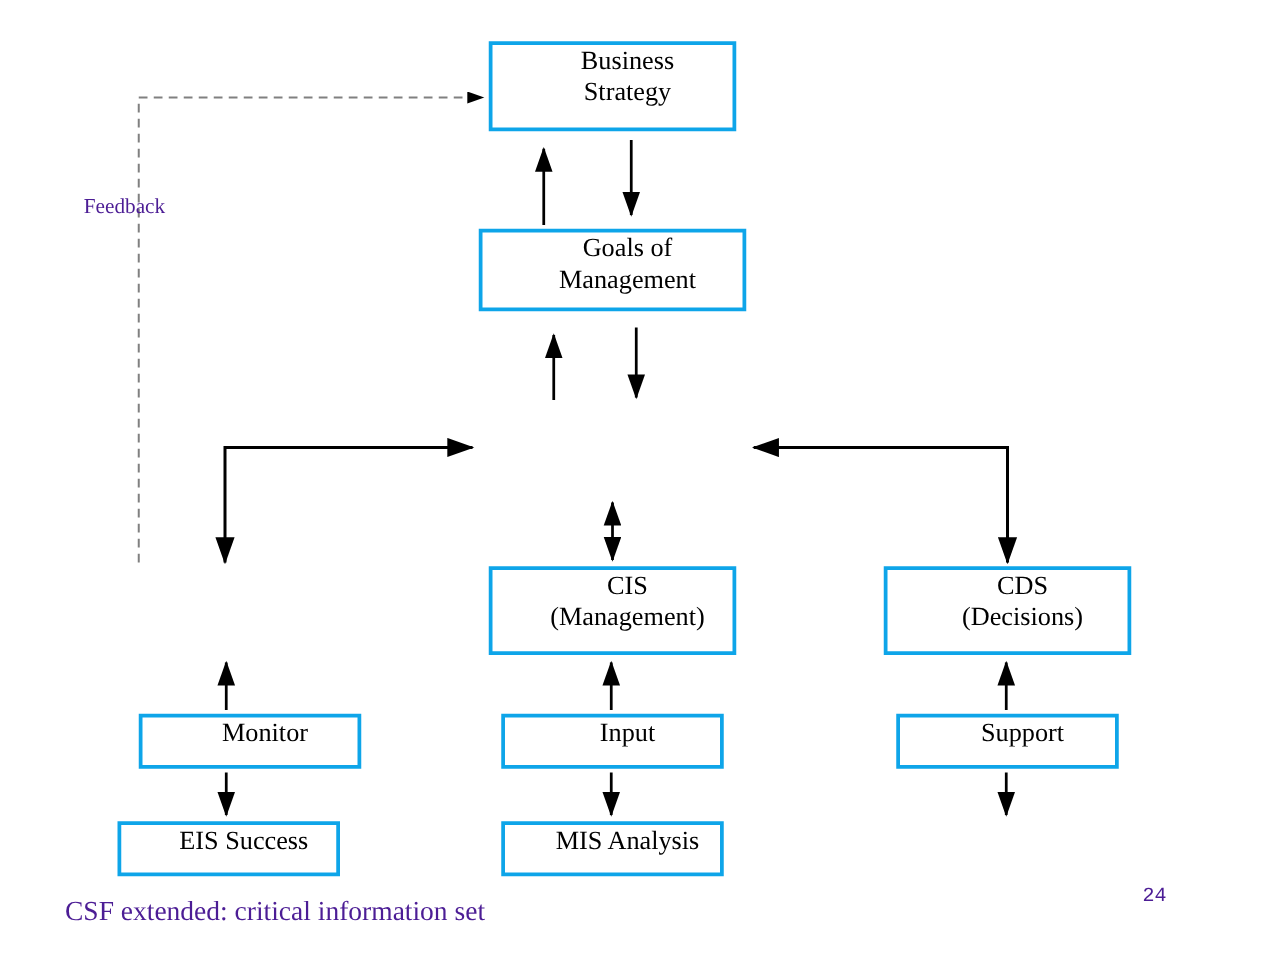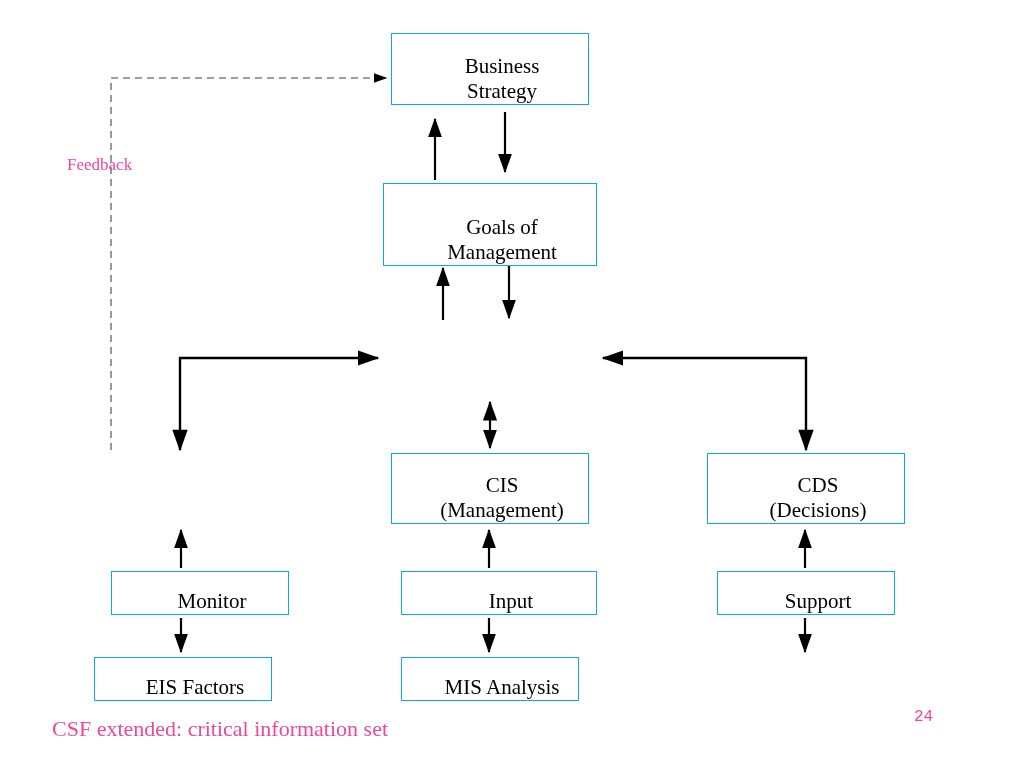--- a/index.html
+++ b/index.html
@@ -23,39 +23,39 @@
     position: absolute;
     left: 0;
     top: 0;
     width: 1024px;
     height: 768px;
     pointer-events: none;
   }
   .node {
     position: absolute;
     box-sizing: border-box;
-    border: 1px solid #0ea5e9;
+    border: 3px solid #0ea5e9;
     background: #ffffff;
     display: flex;
-    align-items: flex-end;
+    align-items: flex-start;
     justify-content: center;
     text-align: center;
     line-height: 1.18;
     font-size: 21px;
     color: #000000;
     white-space: pre-line;
     padding-left: 24px;
   }
   .node-label {
     display: block;
     white-space: pre-line;
   }
   .free-text {
     position: absolute;
-    color: #ec4899;
+    color: #4c1d95;
     white-space: pre;
   }
   .feedback-label {
     font-size: 17px;
   }
   .caption {
     font-size: 22px;
   }
   .page-number {
     font-size: 16px;
@@ -106,51 +106,51 @@
     <line x1="805" y1="568" x2="805" y2="530" stroke="#000000" stroke-width="2.2" marker-end="url(#arrow)"></line>
 
     <line x1="805" y1="618" x2="805" y2="652" stroke="#000000" stroke-width="2.2" marker-end="url(#arrow)"></line>
   </svg>
 
   <div class="node" style="left:391px; top:33px; width:198px; height:72px;">
     <span class="node-label">Business
 Strategy</span>
   </div>
 
-  <div class="node" style="left:383px; top:183px; width:214px; height:83px;">
+  <div class="node" style="left:383px; top:183px; width:214px; height:66px;">
     <span class="node-label">Goals of
 Management</span>
   </div>
 
 
 
   <div class="node" style="left:391px; top:453px; width:198px; height:71px;">
     <span class="node-label">CIS
 (Management)</span>
   </div>
 
   <div class="node" style="left:707px; top:453px; width:198px; height:71px;">
     <span class="node-label">CDS
 (Decisions)</span>
   </div>
 
   <div class="node" style="left:94px; top:571px; width:178px; height:44px;margin-left:17px;">
     <span class="node-label">Monitor</span>
   </div>
 
-  <div class="node" style="left:401px; top:571px; width:196px; height:44px;">
+  <div class="node" style="left:401px; top:571px; width:178px; height:44px;">
     <span class="node-label">Input</span>
   </div>
 
   <div class="node" style="left:717px; top:571px; width:178px; height:44px;">
     <span class="node-label">Support</span>
   </div>
 
   <div class="node" style="left:94px; top:657px; width:178px; height:44px;">
-    <span class="node-label">EIS Factors</span>
+    <span class="node-label">EIS Success</span>
   </div>
 
   <div class="node" style="left:401px; top:657px; width:178px; height:44px;">
     <span class="node-label">MIS Analysis</span>
   </div>
 
 
   <div class="free-text feedback-label" style="left:67px; top:155px;">Feedback</div>
 
   <div class="free-text caption" style="left:52px; top:716px;">CSF extended: critical information set</div>

